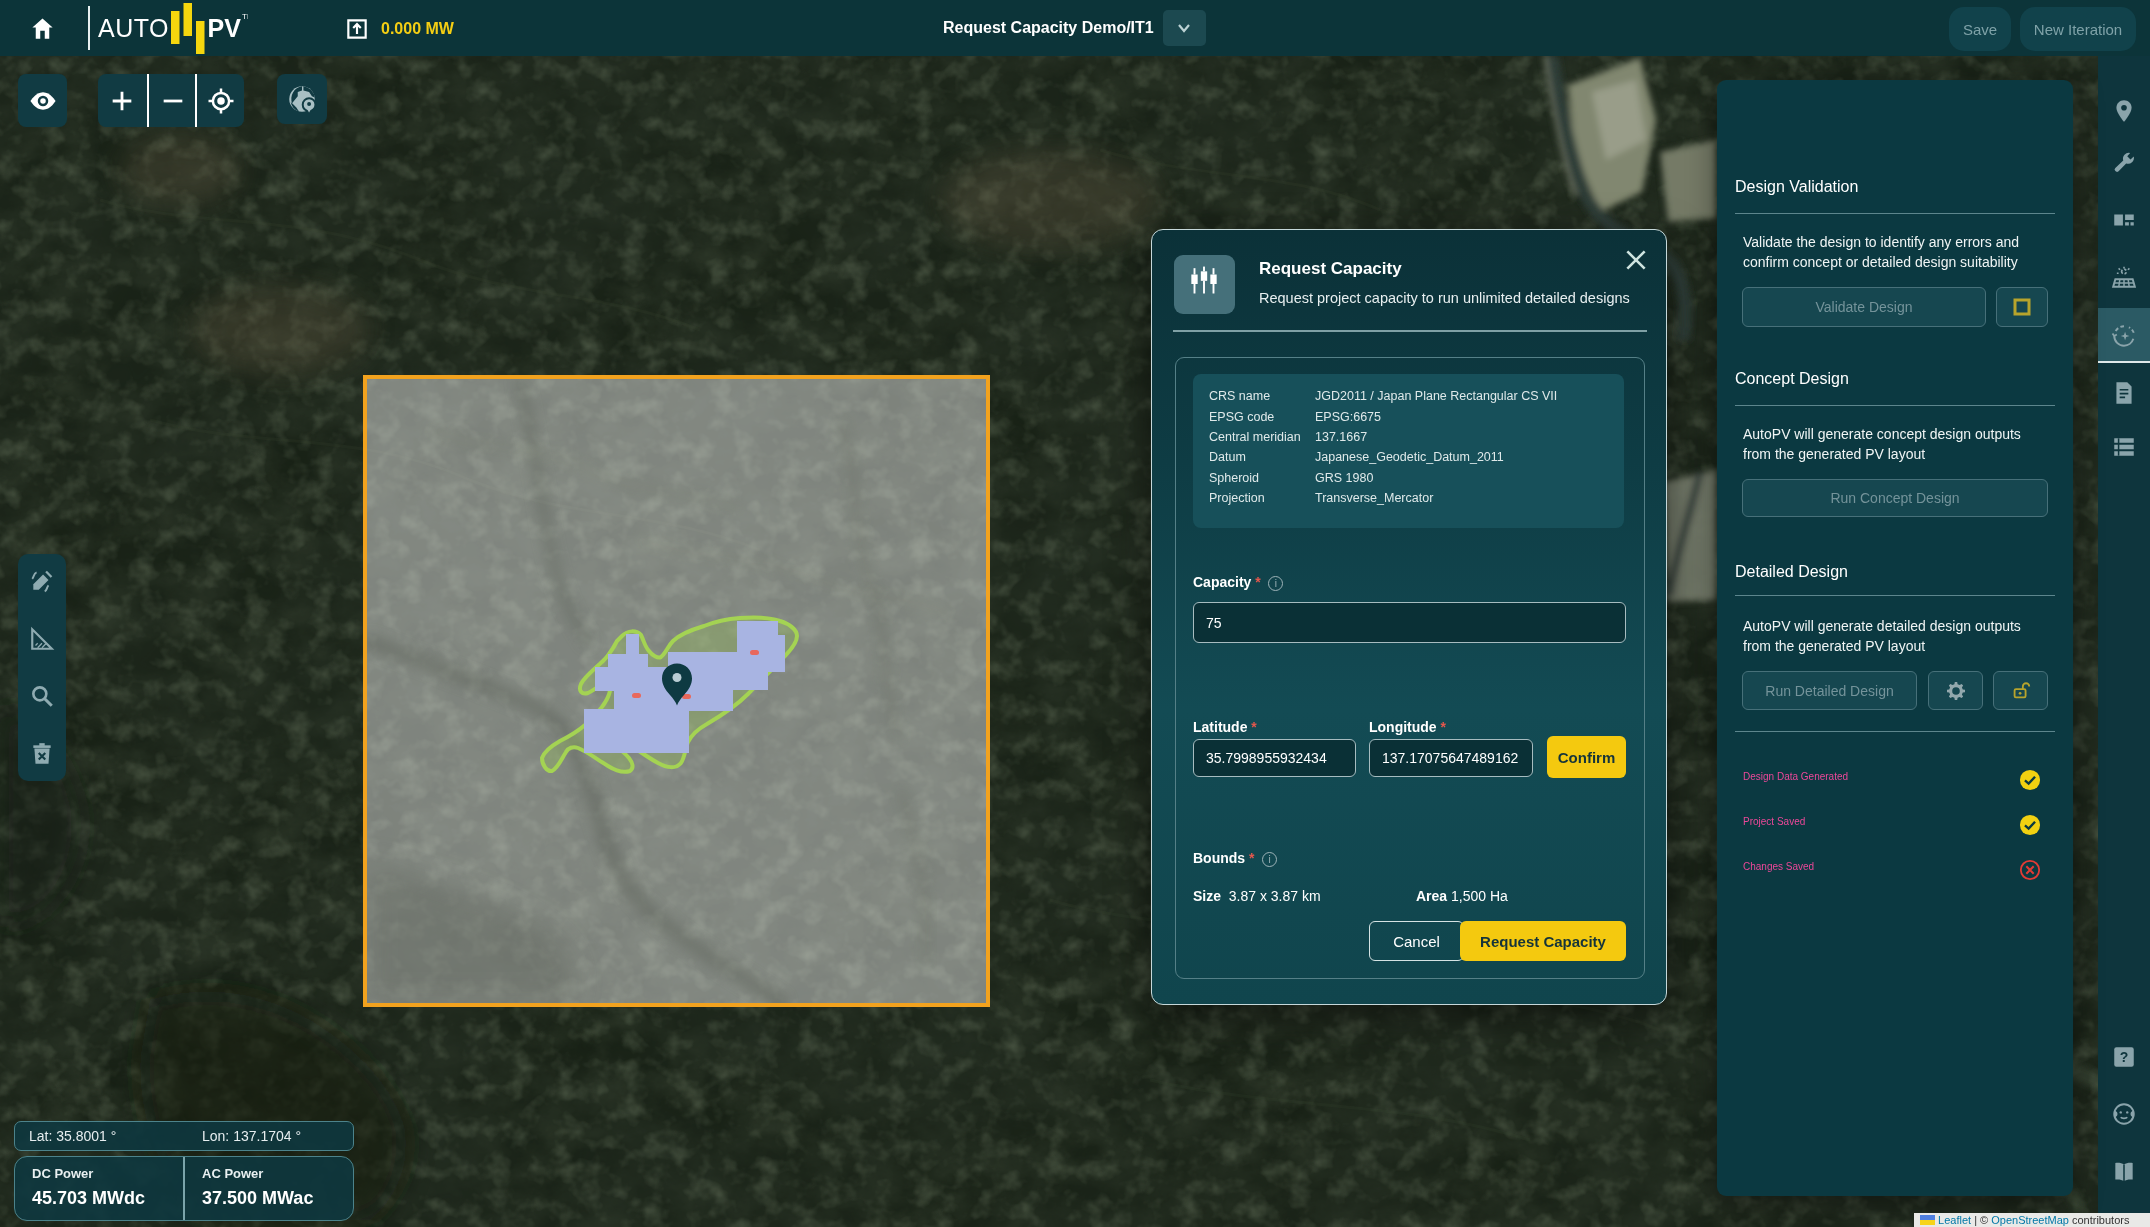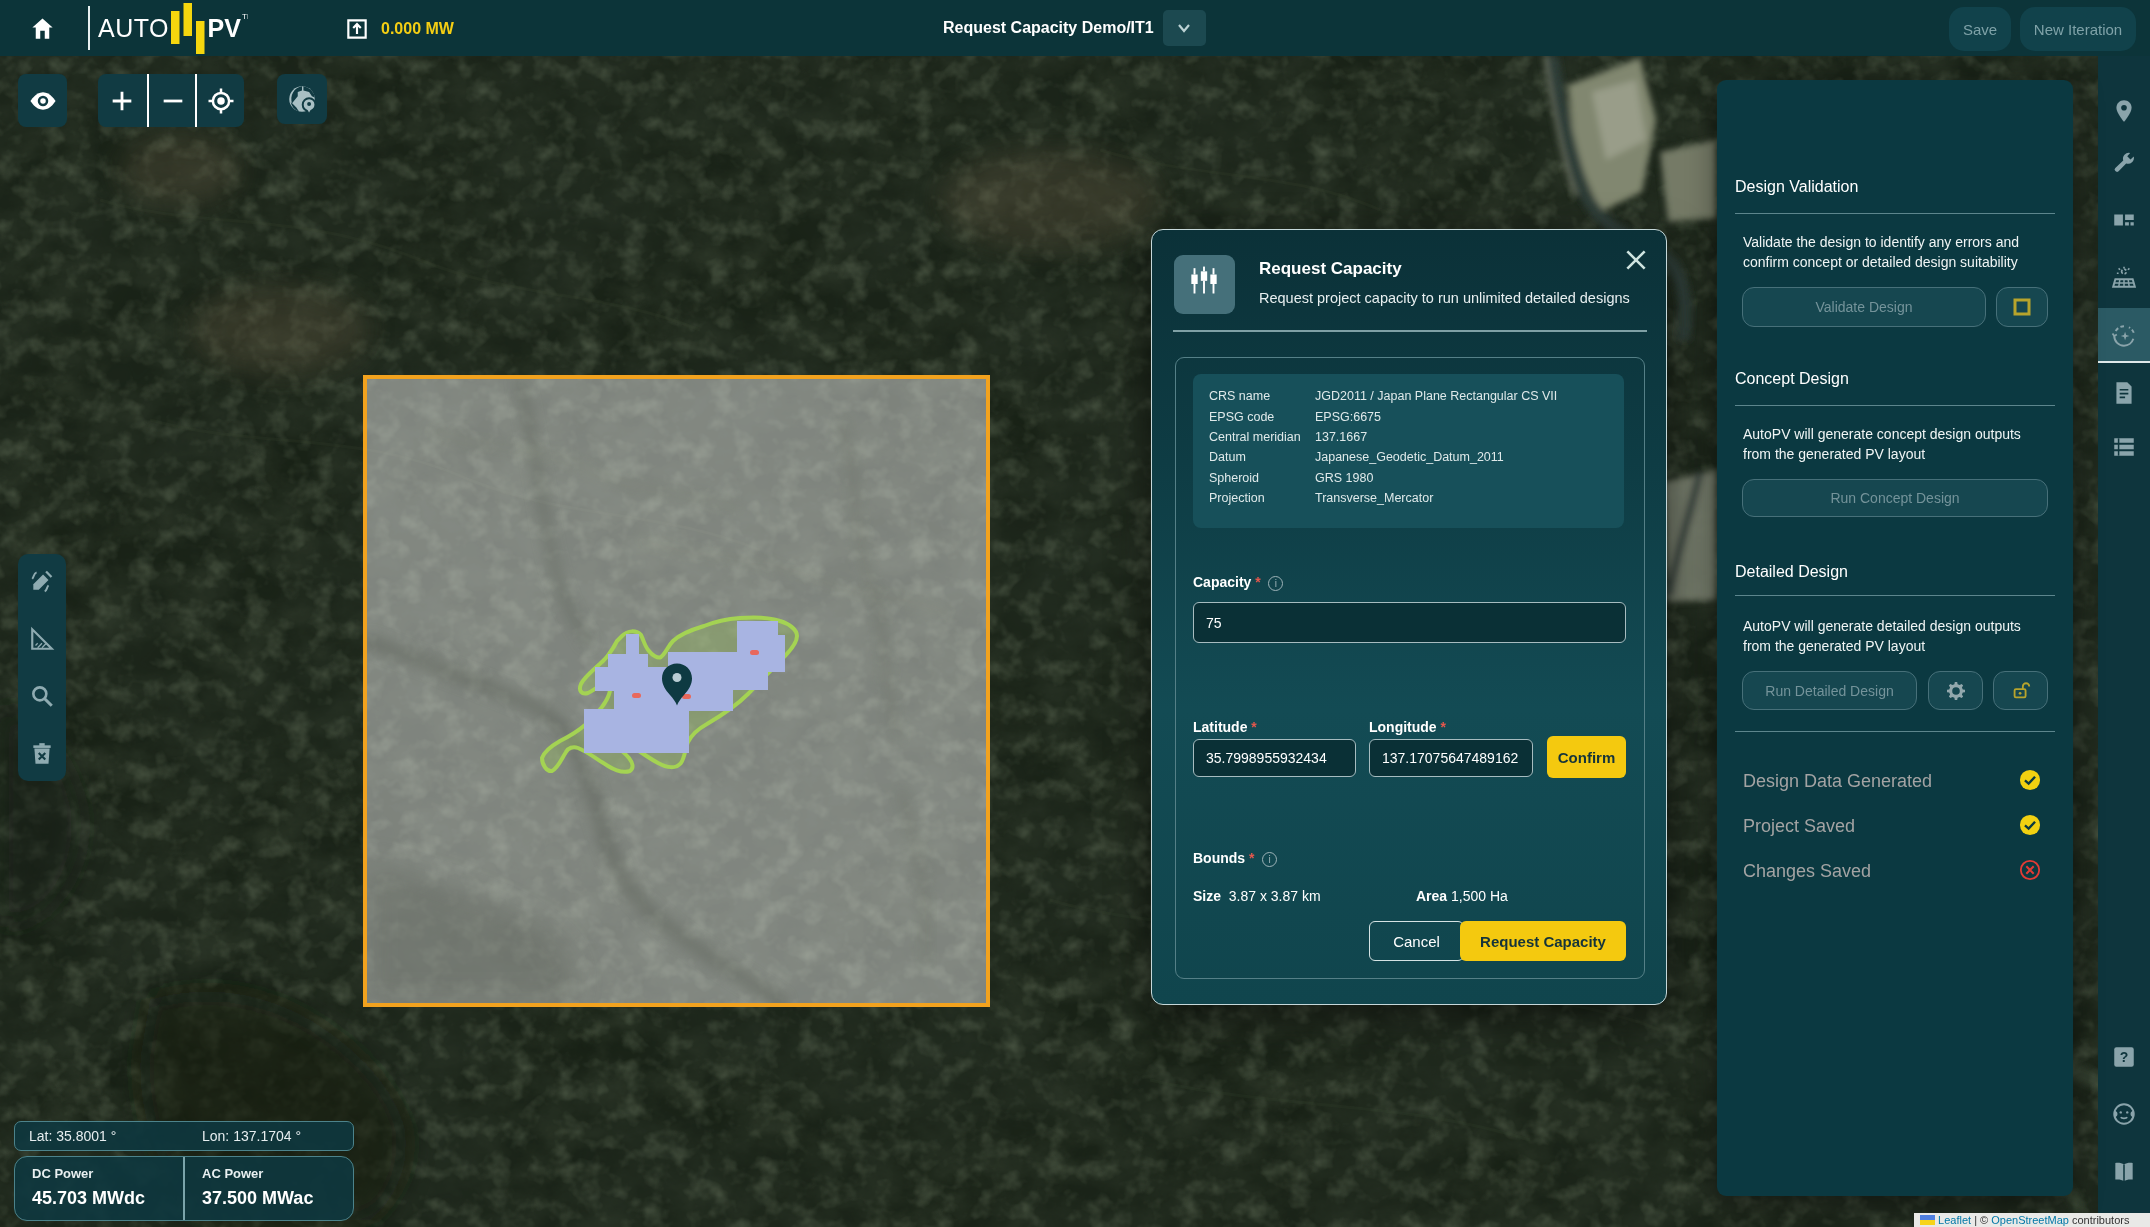--- a/index.html
+++ b/index.html
@@ -59,22 +59,22 @@
 #cancelbtn { position:absolute; left:193px; top:563px; width:95px; height:40px; border:1px solid #d5e3e4; border-radius:6px; color:#fff; font-size:15px; display:flex; align-items:center; justify-content:center; }
 .info-i { display:inline-block; width:15px; height:15px; border:1px solid #9db3b8; border-radius:50%; color:#9db3b8; font-size:10px; text-align:center; line-height:14px; font-weight:normal; }
 
 
 #rpanel { position:absolute; left:1717px; top:80px; width:356px; height:1116px; border-radius:9px; background:#0b3941; box-shadow:0 8px 30px rgba(0,0,0,0.45); z-index:55; }
 #rphead { position:absolute; left:0; top:0; width:356px; height:62px; background:#47737c; border-radius:9px 9px 0 0; border-bottom:2px solid #e8f2f2; }
 #rphead .t { position:absolute; left:19px; top:18px; color:#fff; font-size:17px; font-weight:bold; }
 .sechead { position:absolute; left:18px; color:#fff; font-size:16px; }
 .secline { position:absolute; left:18px; width:320px; height:1px; background:#5d868d; }
 .sectext { position:absolute; left:26px; width:300px; color:#f0f5f5; font-size:14px; line-height:20px; }
-.pbtn { position:absolute; background:#164750; border:1px solid #477079; border-radius:12px; color:#74939a; font-size:14px; display:flex; align-items:center; justify-content:center; }
-.statusrow { position:absolute; left:26px; color:#a3a3a3; font-size:18px; }
+.pbtn { position:absolute; background:#164750; border:1px solid #477079; border-radius:6px; color:#74939a; font-size:14px; display:flex; align-items:center; justify-content:center; }
+.statusrow { position:absolute; left:26px; color:#ec4899; font-size:10px; }
 
 
 #rstrip { position:absolute; left:2098px; top:56px; width:52px; height:1171px; background:#0e353d; z-index:54; }
 #rstrip .active { position:absolute; left:0; top:252px; width:52px; height:55px; background:#2b5a64; border-bottom:2px solid #dfe9ea; }
 .sic { position:absolute; left:13px; width:26px; height:26px; }
 
 
 #attrib { position:absolute; left:1914px; top:1213px; width:236px; height:14px; background:#e9e9e7; z-index:70; font-size:11px; color:#333; display:flex; align-items:center; white-space:nowrap; }
 #attrib a { color:#0078a8; text-decoration:none; }
 </style>

